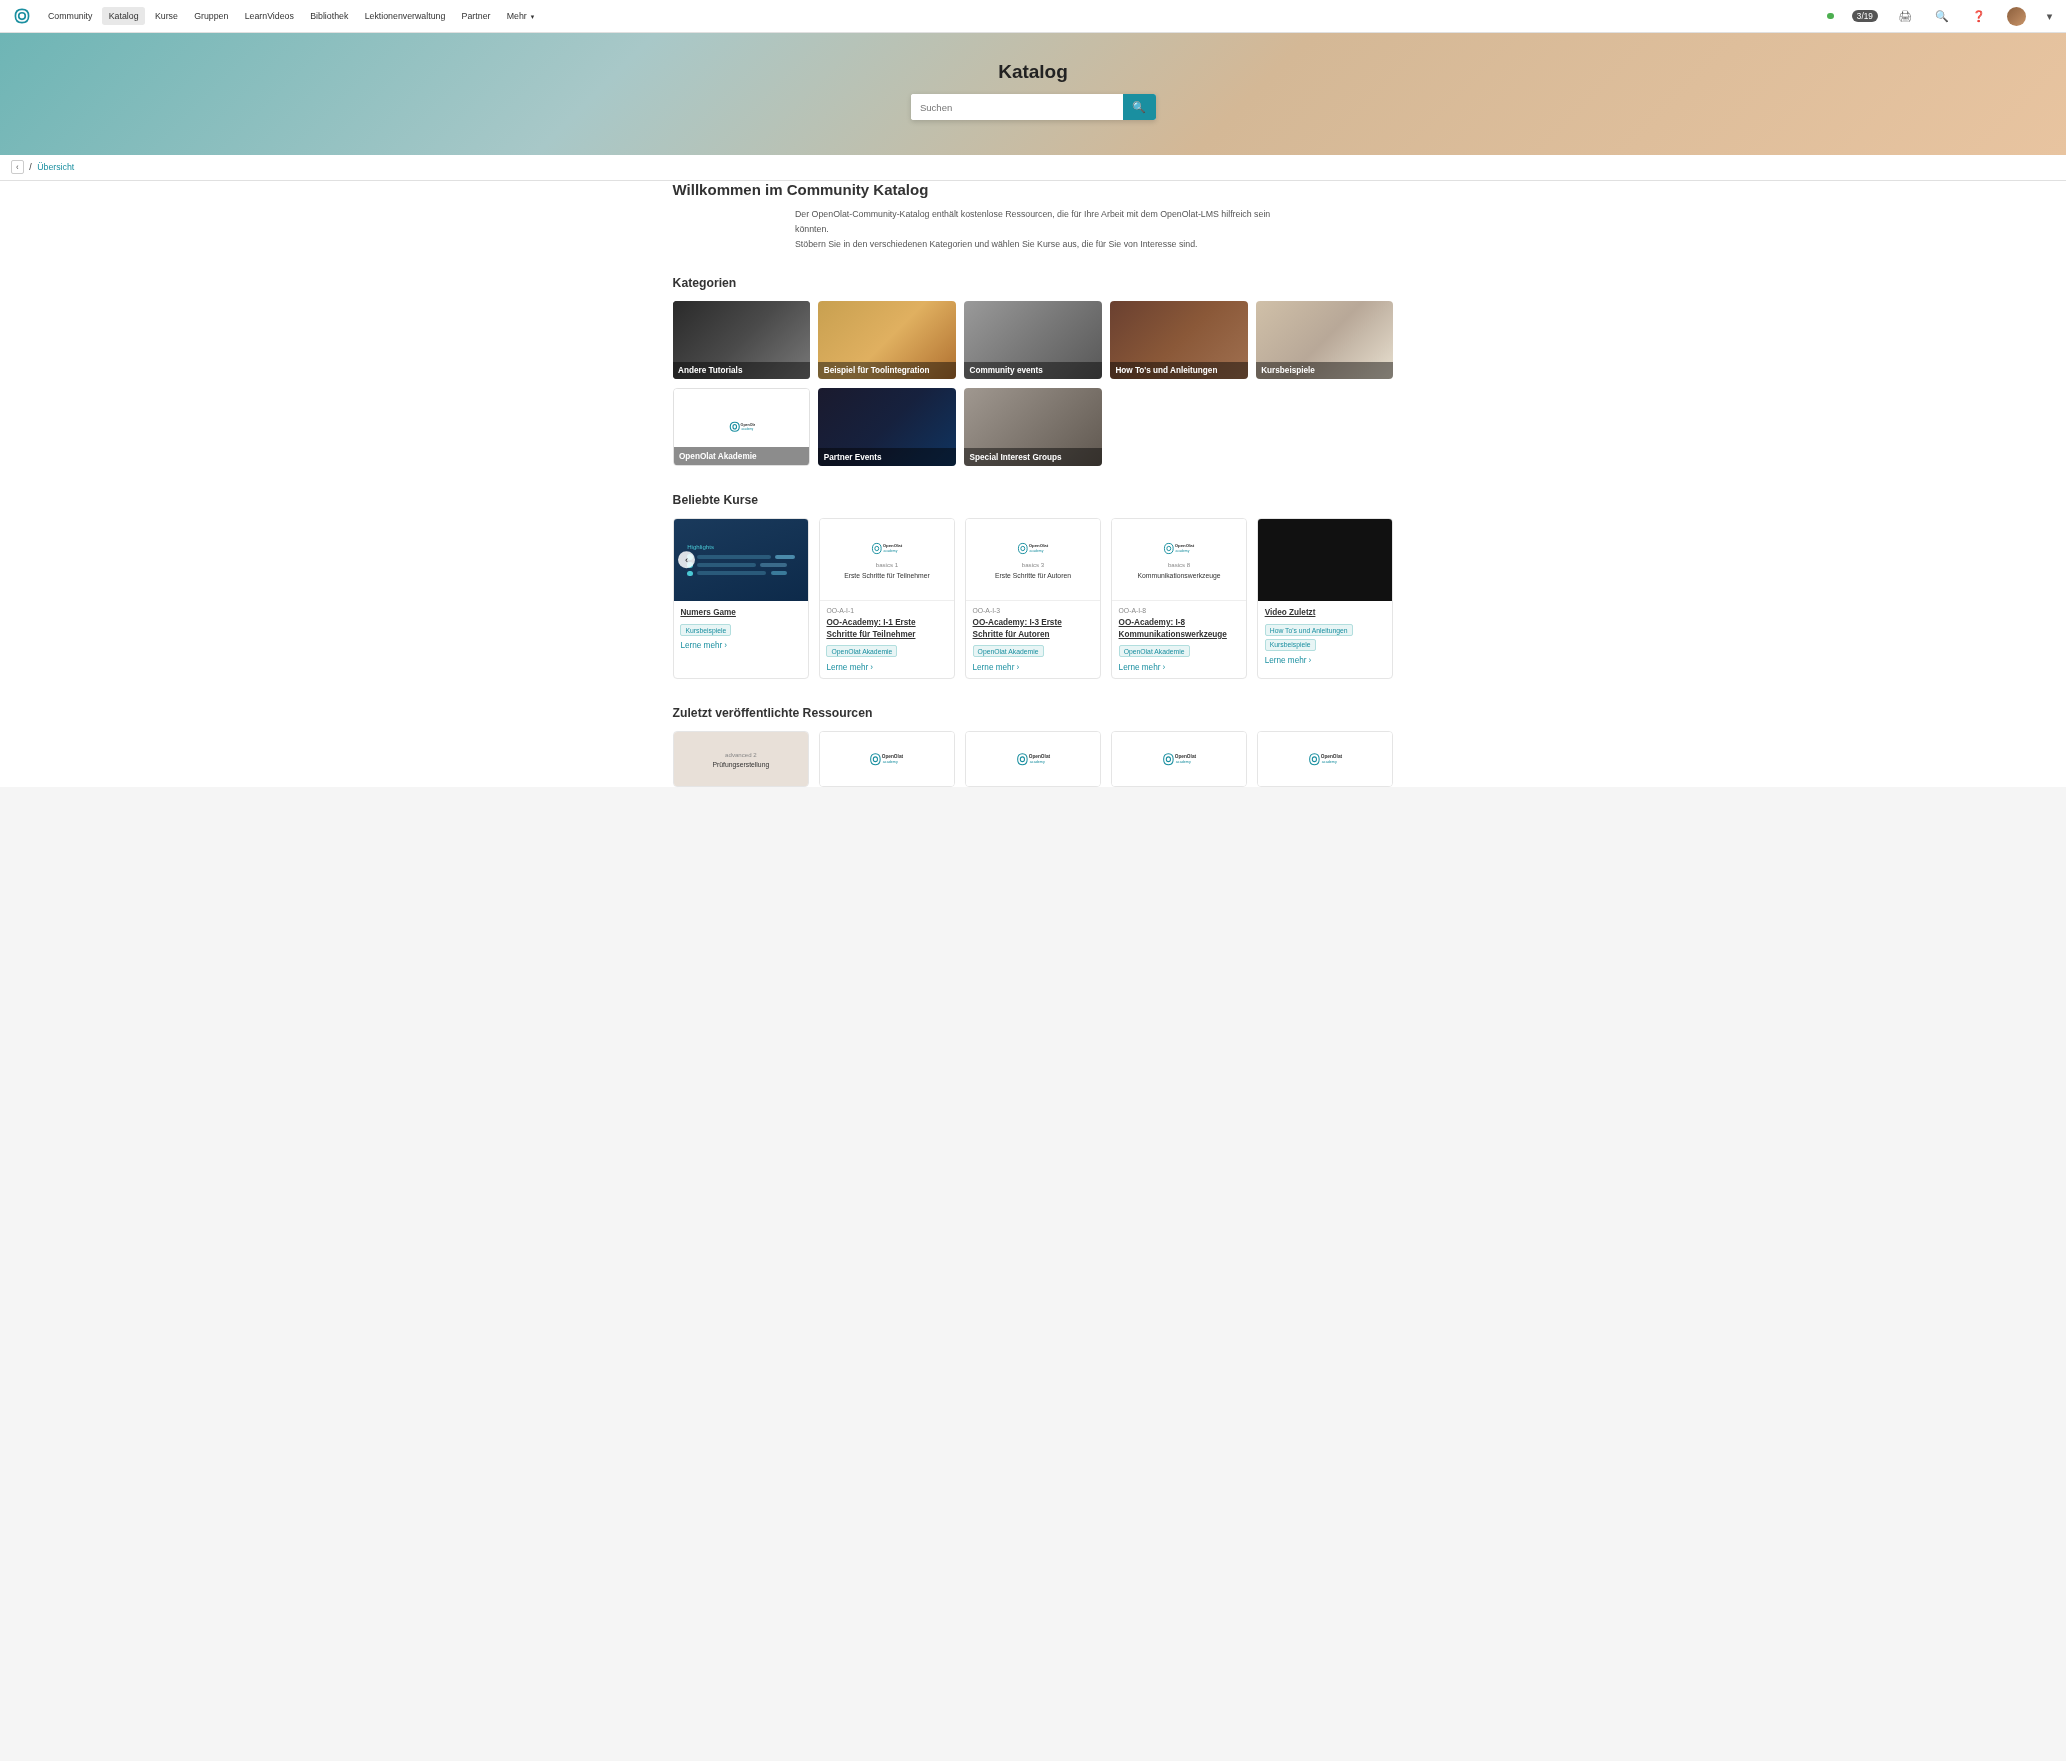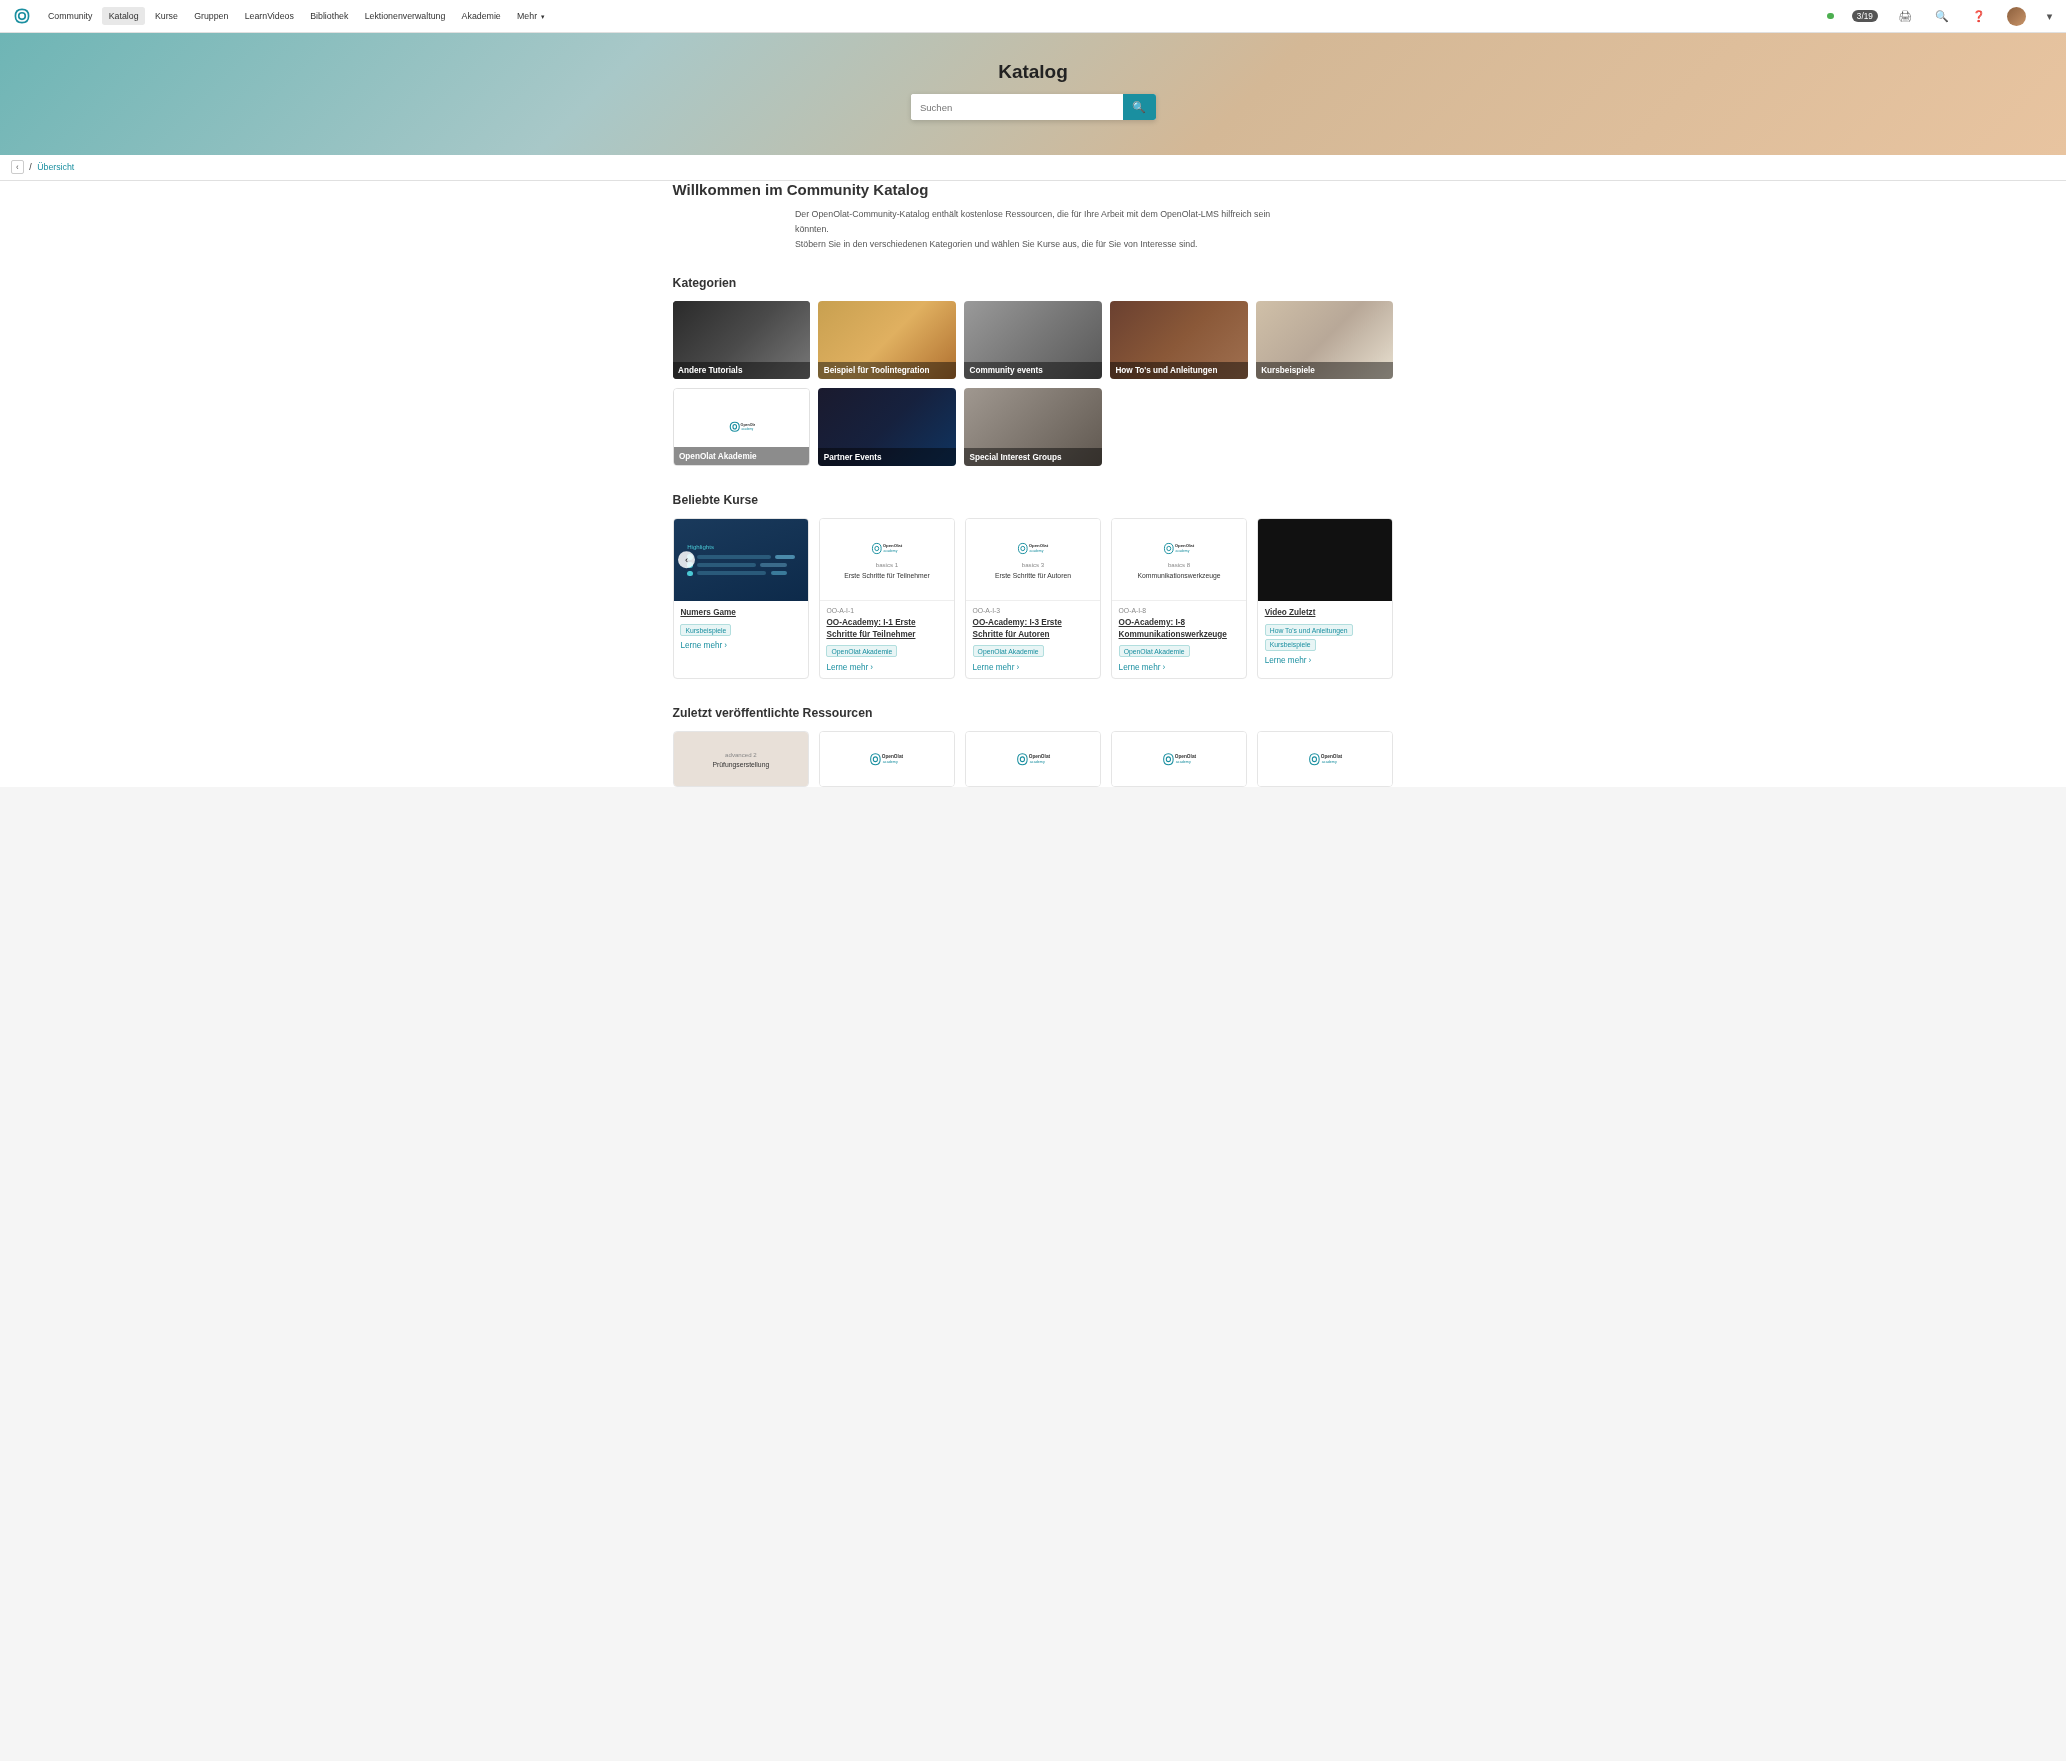--- a/index.html
+++ b/index.html
@@ -112,21 +112,21 @@
     </svg>
   </div>
   <div class="nav-items">
     <button class="nav-item">Community</button>
     <button class="nav-item active">Katalog</button>
     <button class="nav-item">Kurse</button>
     <button class="nav-item">Gruppen</button>
     <button class="nav-item">LearnVideos</button>
     <button class="nav-item">Bibliothek</button>
     <button class="nav-item">Lektionenverwaltung</button>
-    <button class="nav-item">Akademie</button>
+    <button class="nav-item">Partner</button>
     <button class="nav-item">
       <span>Mehr</span>
       <span class="dropdown-arrow">▾</span>
     </button>
   </div>
   <div class="nav-right">
     <span class="status-dot"></span>
     <span class="nav-badge">3/19</span>
     <button class="nav-icon-btn">🖨</button>
     <button class="nav-icon-btn">🔍</button>

